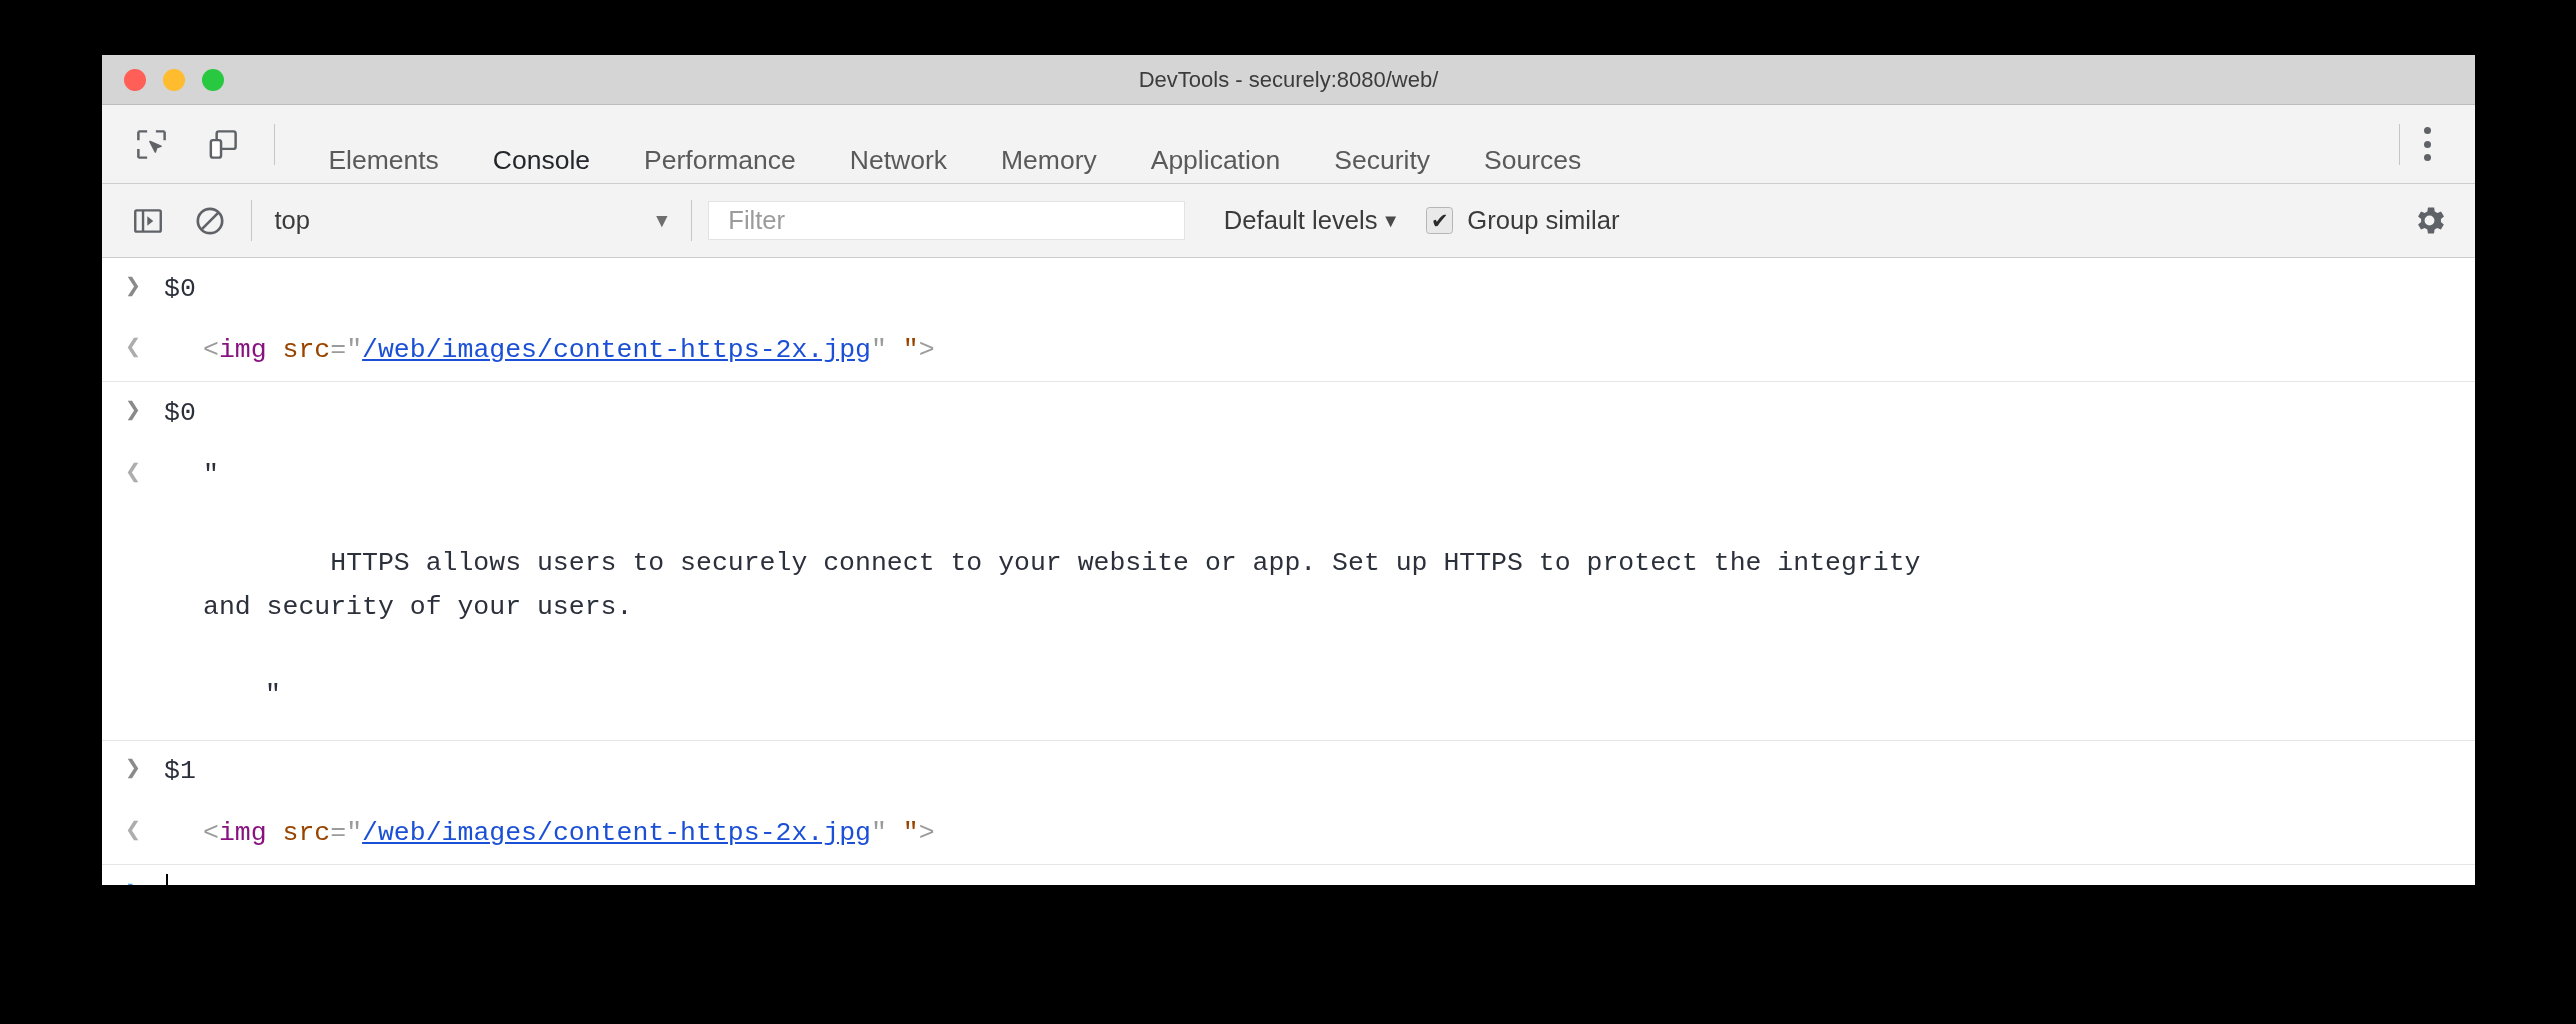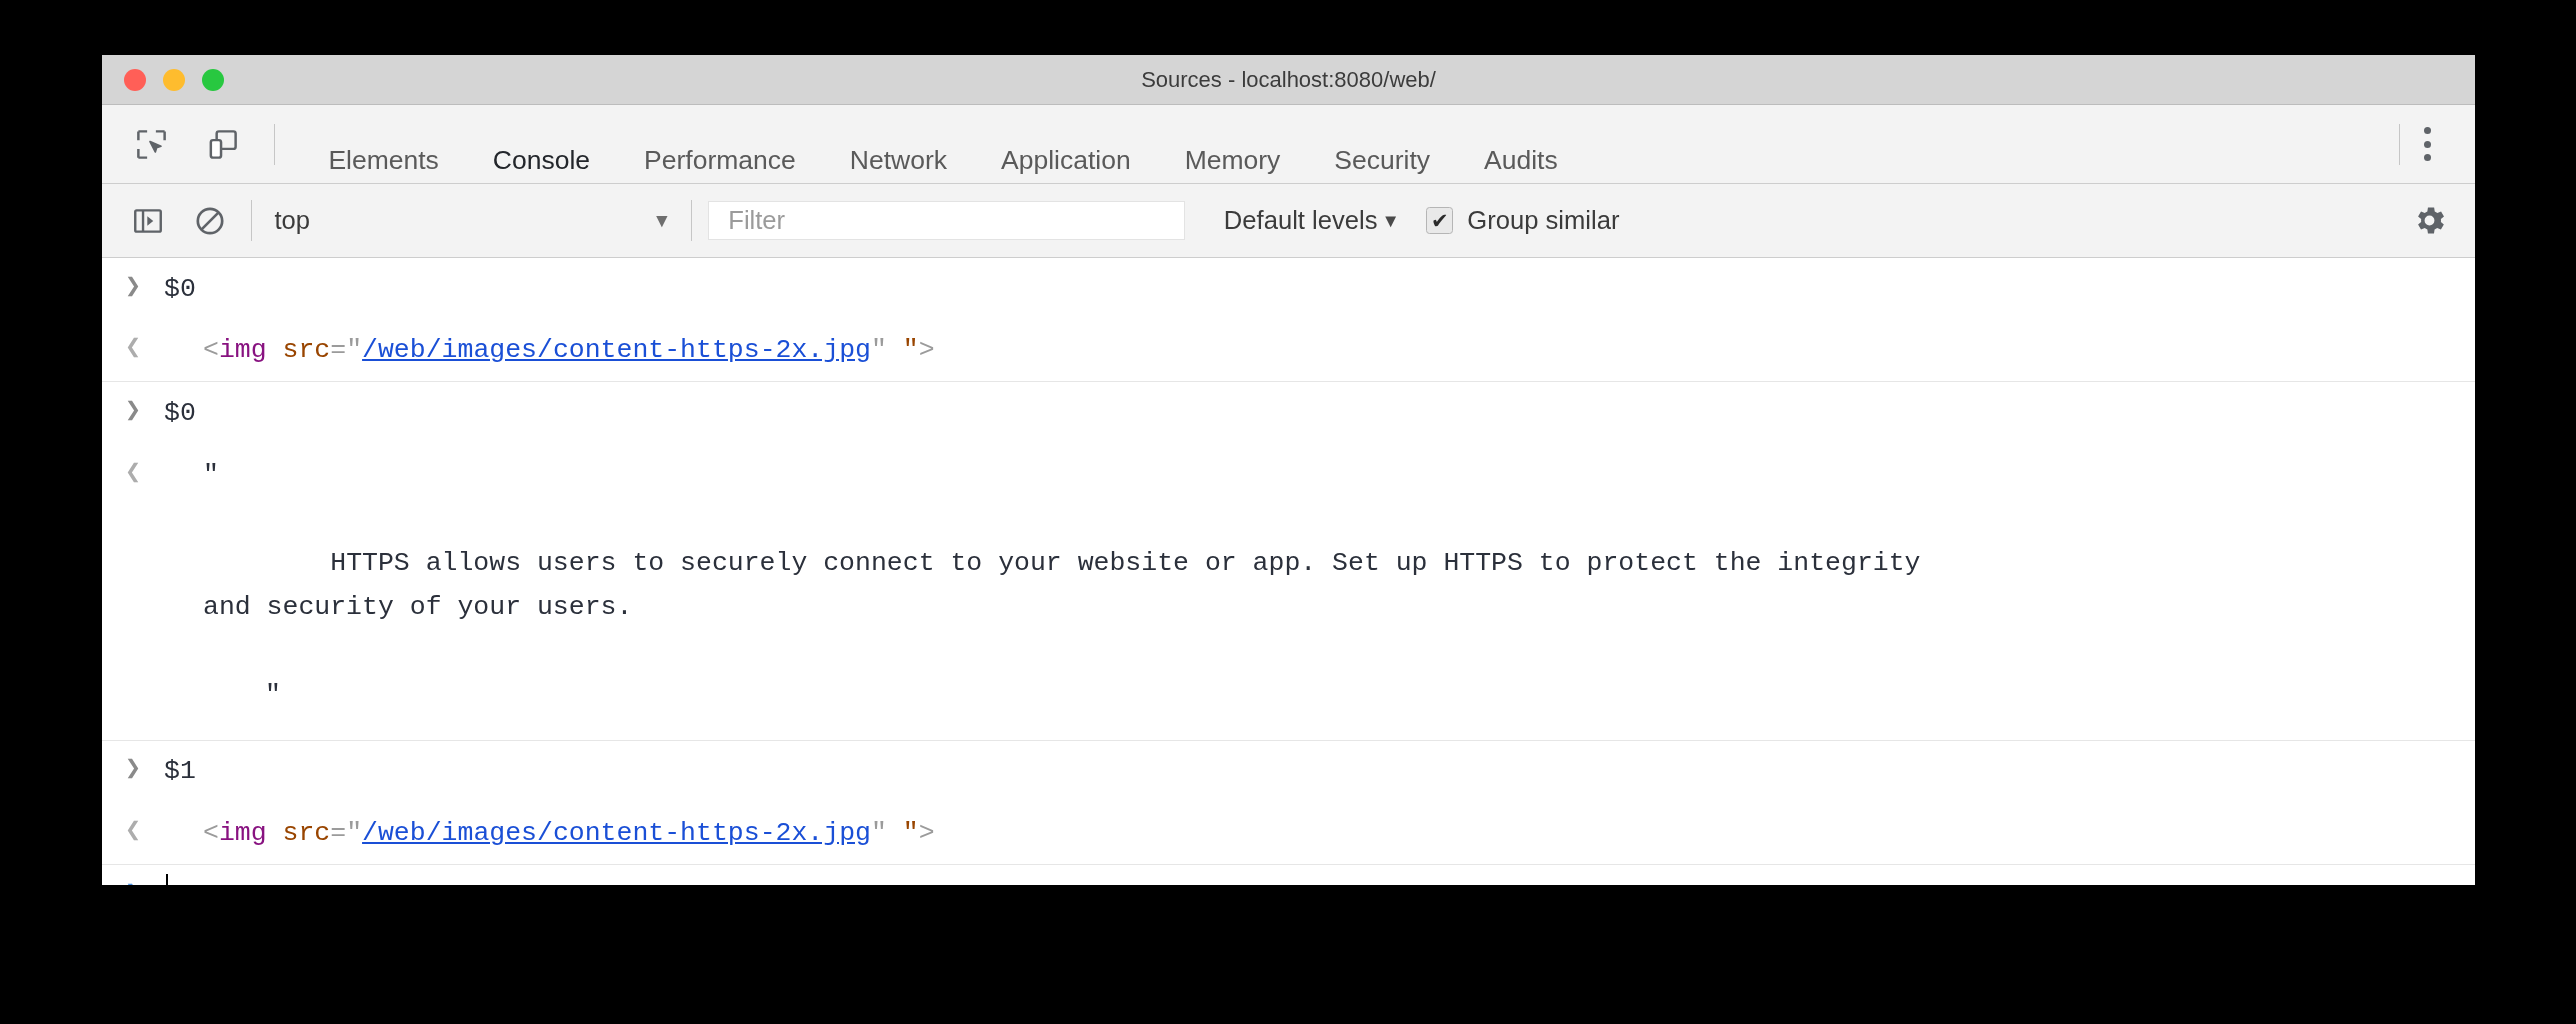--- a/index.html
+++ b/index.html
@@ -284,21 +284,21 @@
 <div id="bezel"></div>
 
 <div id="window">
 
   <div id="titlebar">
     <div class="traffic">
       <span class="dot red"></span>
       <span class="dot yellow"></span>
       <span class="dot green"></span>
     </div>
-    <div id="window-title">Sources - localhost:8080/web/</div>
+    <div id="window-title">DevTools - securely:8080/web/</div>
   </div>
 
   <div id="tabstrip">
     <div class="tool-icon-group">
       <span class="icon-btn">
         <svg width="35" height="35" viewBox="0 0 24 24" fill="none" stroke="#5f6368" stroke-width="1.7">
           <path d="M3 3h6M3 3v6M21 3h-6M21 3v6M3 21h6M3 21v-6"></path>
           <path d="M11 10l7.5 3.2-3 .9-.9 3z" fill="#5f6368" stroke="#5f6368" stroke-width="1.2" stroke-linejoin="round"></path>
         </svg>
       </span>
@@ -318,30 +318,30 @@
       <div class="tab active">
           <span>Console</span>
         </div>
       <div class="tab">
           <span>Performance</span>
         </div>
       <div class="tab">
           <span>Network</span>
         </div>
       <div class="tab">
+          <span>Memory</span>
+        </div>
+      <div class="tab">
           <span>Application</span>
         </div>
       <div class="tab">
-          <span>Memory</span>
-        </div>
-      <div class="tab">
           <span>Security</span>
         </div>
       <div class="tab">
-          <span>Audits</span>
+          <span>Sources</span>
         </div>
     </div>
 
     <div id="tabstrip-right">
       <span class="vsep"></span>
       <span id="dots-menu">
         <i></i>
           <i></i>
           <i></i>
       </span>

